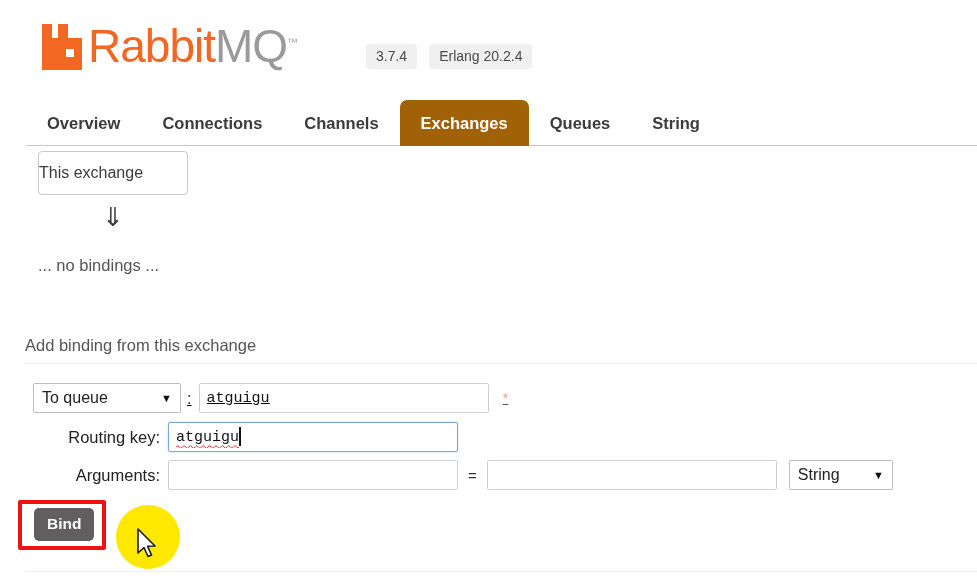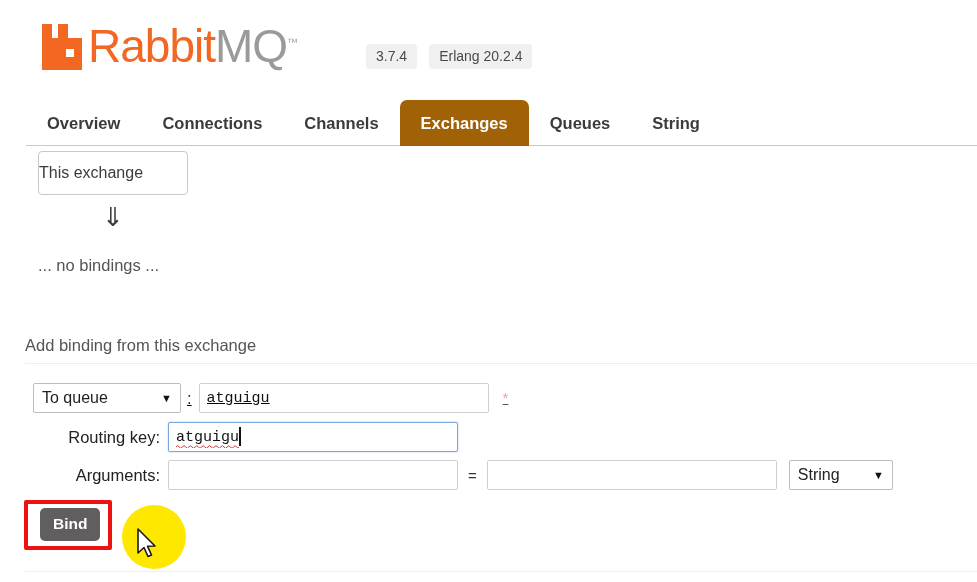--- a/index.html
+++ b/index.html
@@ -300,21 +300,21 @@
     margin: 0 10px;
     font-size: 15px;
     color: #333333;
   }
   .type-wrap select.ui-select { width: 104px; padding-left: 8px; }
   .type-wrap { margin-left: 12px; }
 
   
   .bind-area {
     position: absolute;
-    left: 14px; top: 498px;
+    left: 8px; top: 498px;
     width: 860px; height: 84px;
   }
   .annot-box {
     position: absolute;
     left: 10px; top: 2px;
     width: 88px; height: 50px;
     border: 4px solid #ee1111;
     border-radius: 2px;
   }
   .bind-button {

